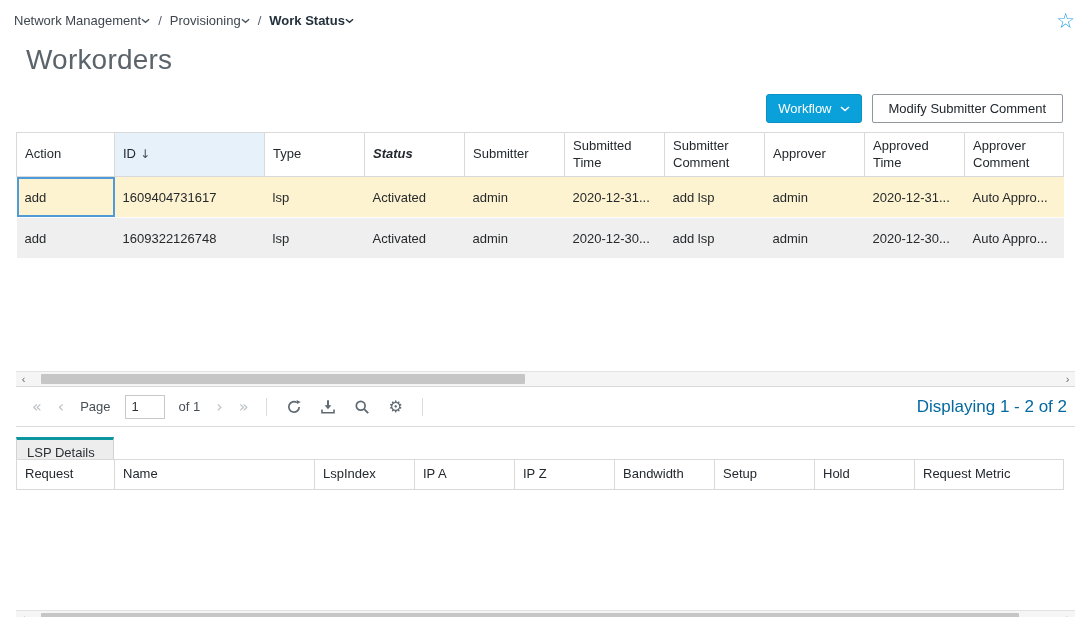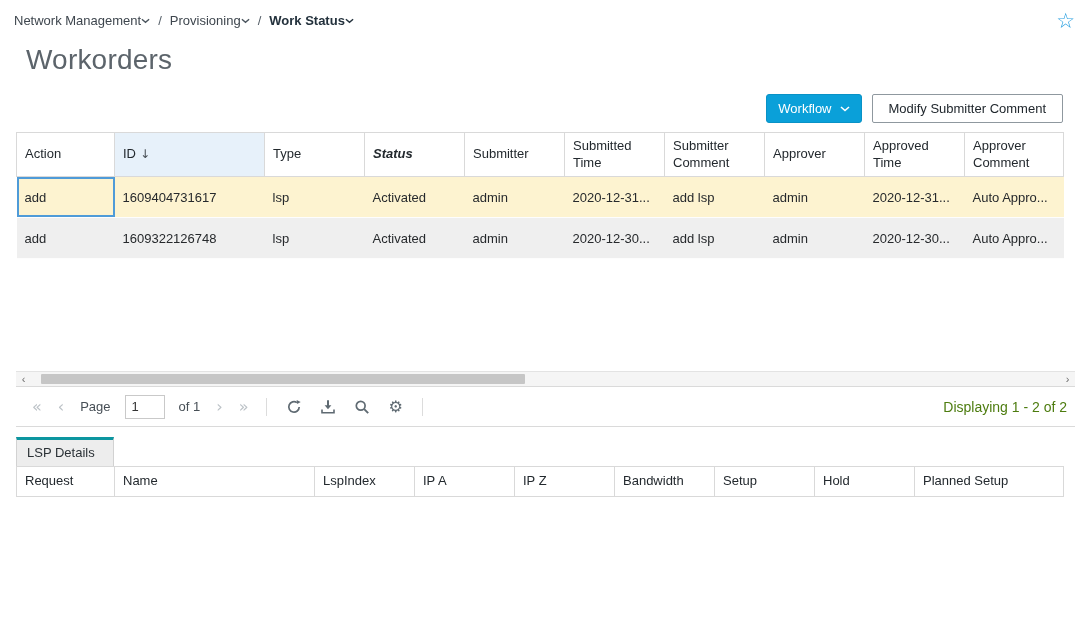--- a/index.html
+++ b/index.html
@@ -45,24 +45,24 @@
 
   .pager { height:41px; display:flex; align-items:center; border-top:1px solid #dadada; border-bottom:1px solid #dadada;
            font-size:13px; color:#474f56; padding:0 8px; margin:0 16px; }
   .pg-nav { font-size:16px; padding:0 8px; cursor:pointer; font-family:"DejaVu Sans",sans-serif; background:none; border:none; }
   .pg-nav.disabled { color:#bcc2c7; }
   .pg-text { margin:0 8px; }
   .pg-input { width:40px; height:24px; border:1px solid #c9c9c9; font-size:13px; padding:2px 6px; margin:0 6px; font-family:inherit; color:#333; }
   .pg-sep { width:1px; height:18px; background:#dcdcdc; margin:0 10px; }
   .pg-tool { padding:0 9px; display:inline-flex; align-items:center; cursor:pointer; background:none; border:none; }
   .pg-gear { font-family:"DejaVu Sans",sans-serif; font-size:16px; color:#5f6a72; line-height:16px; }
-  .pg-right { margin-left:auto; font-size:14px; color:#4d7c0f; }
+  .pg-right { margin-left:auto; font-size:17px; color:#0369a1; }
 
   .tabstrip { margin:10px 16px 0; display:flex; }
-  .tab { width:98px; height:29px; background:#ededed; border:1px solid #d2d2d2; border-top:3px solid #0c96a0; border-bottom:none;
+  .tab { width:98px; height:22px; background:#ededed; border:1px solid #d2d2d2; border-top:3px solid #0c96a0; border-bottom:none;
          font-size:13px; color:#2b3136; padding:5px 10px 0; cursor:pointer; }
 </style>
 </head>
 <body>
 
 <div class="topbar">
   <nav class="breadcrumb">
     <span class="crumb">
       <span class="crumb-label">Network Management</span>
       <svg class="chev" width="9" height="6" viewBox="0 0 10 6">
@@ -219,21 +219,21 @@
     <thead>
       <tr>
         <th>Request</th>
         <th>Name</th>
         <th>LspIndex</th>
         <th>IP A</th>
         <th>IP Z</th>
         <th>Bandwidth</th>
         <th>Setup</th>
         <th>Hold</th>
-        <th>Planned Setup</th>
+        <th>Request Metric</th>
       </tr>
     </thead>
   </table>
   <div class="grid2-body-empty"></div>
   <div class="hscroll">
     <span class="hs-arrow">‹</span>
     <div class="hs-track">
       <div class="hs-thumb" style="left:1%; width:95%;"></div>
     </div>
     <span class="hs-arrow">›</span>

